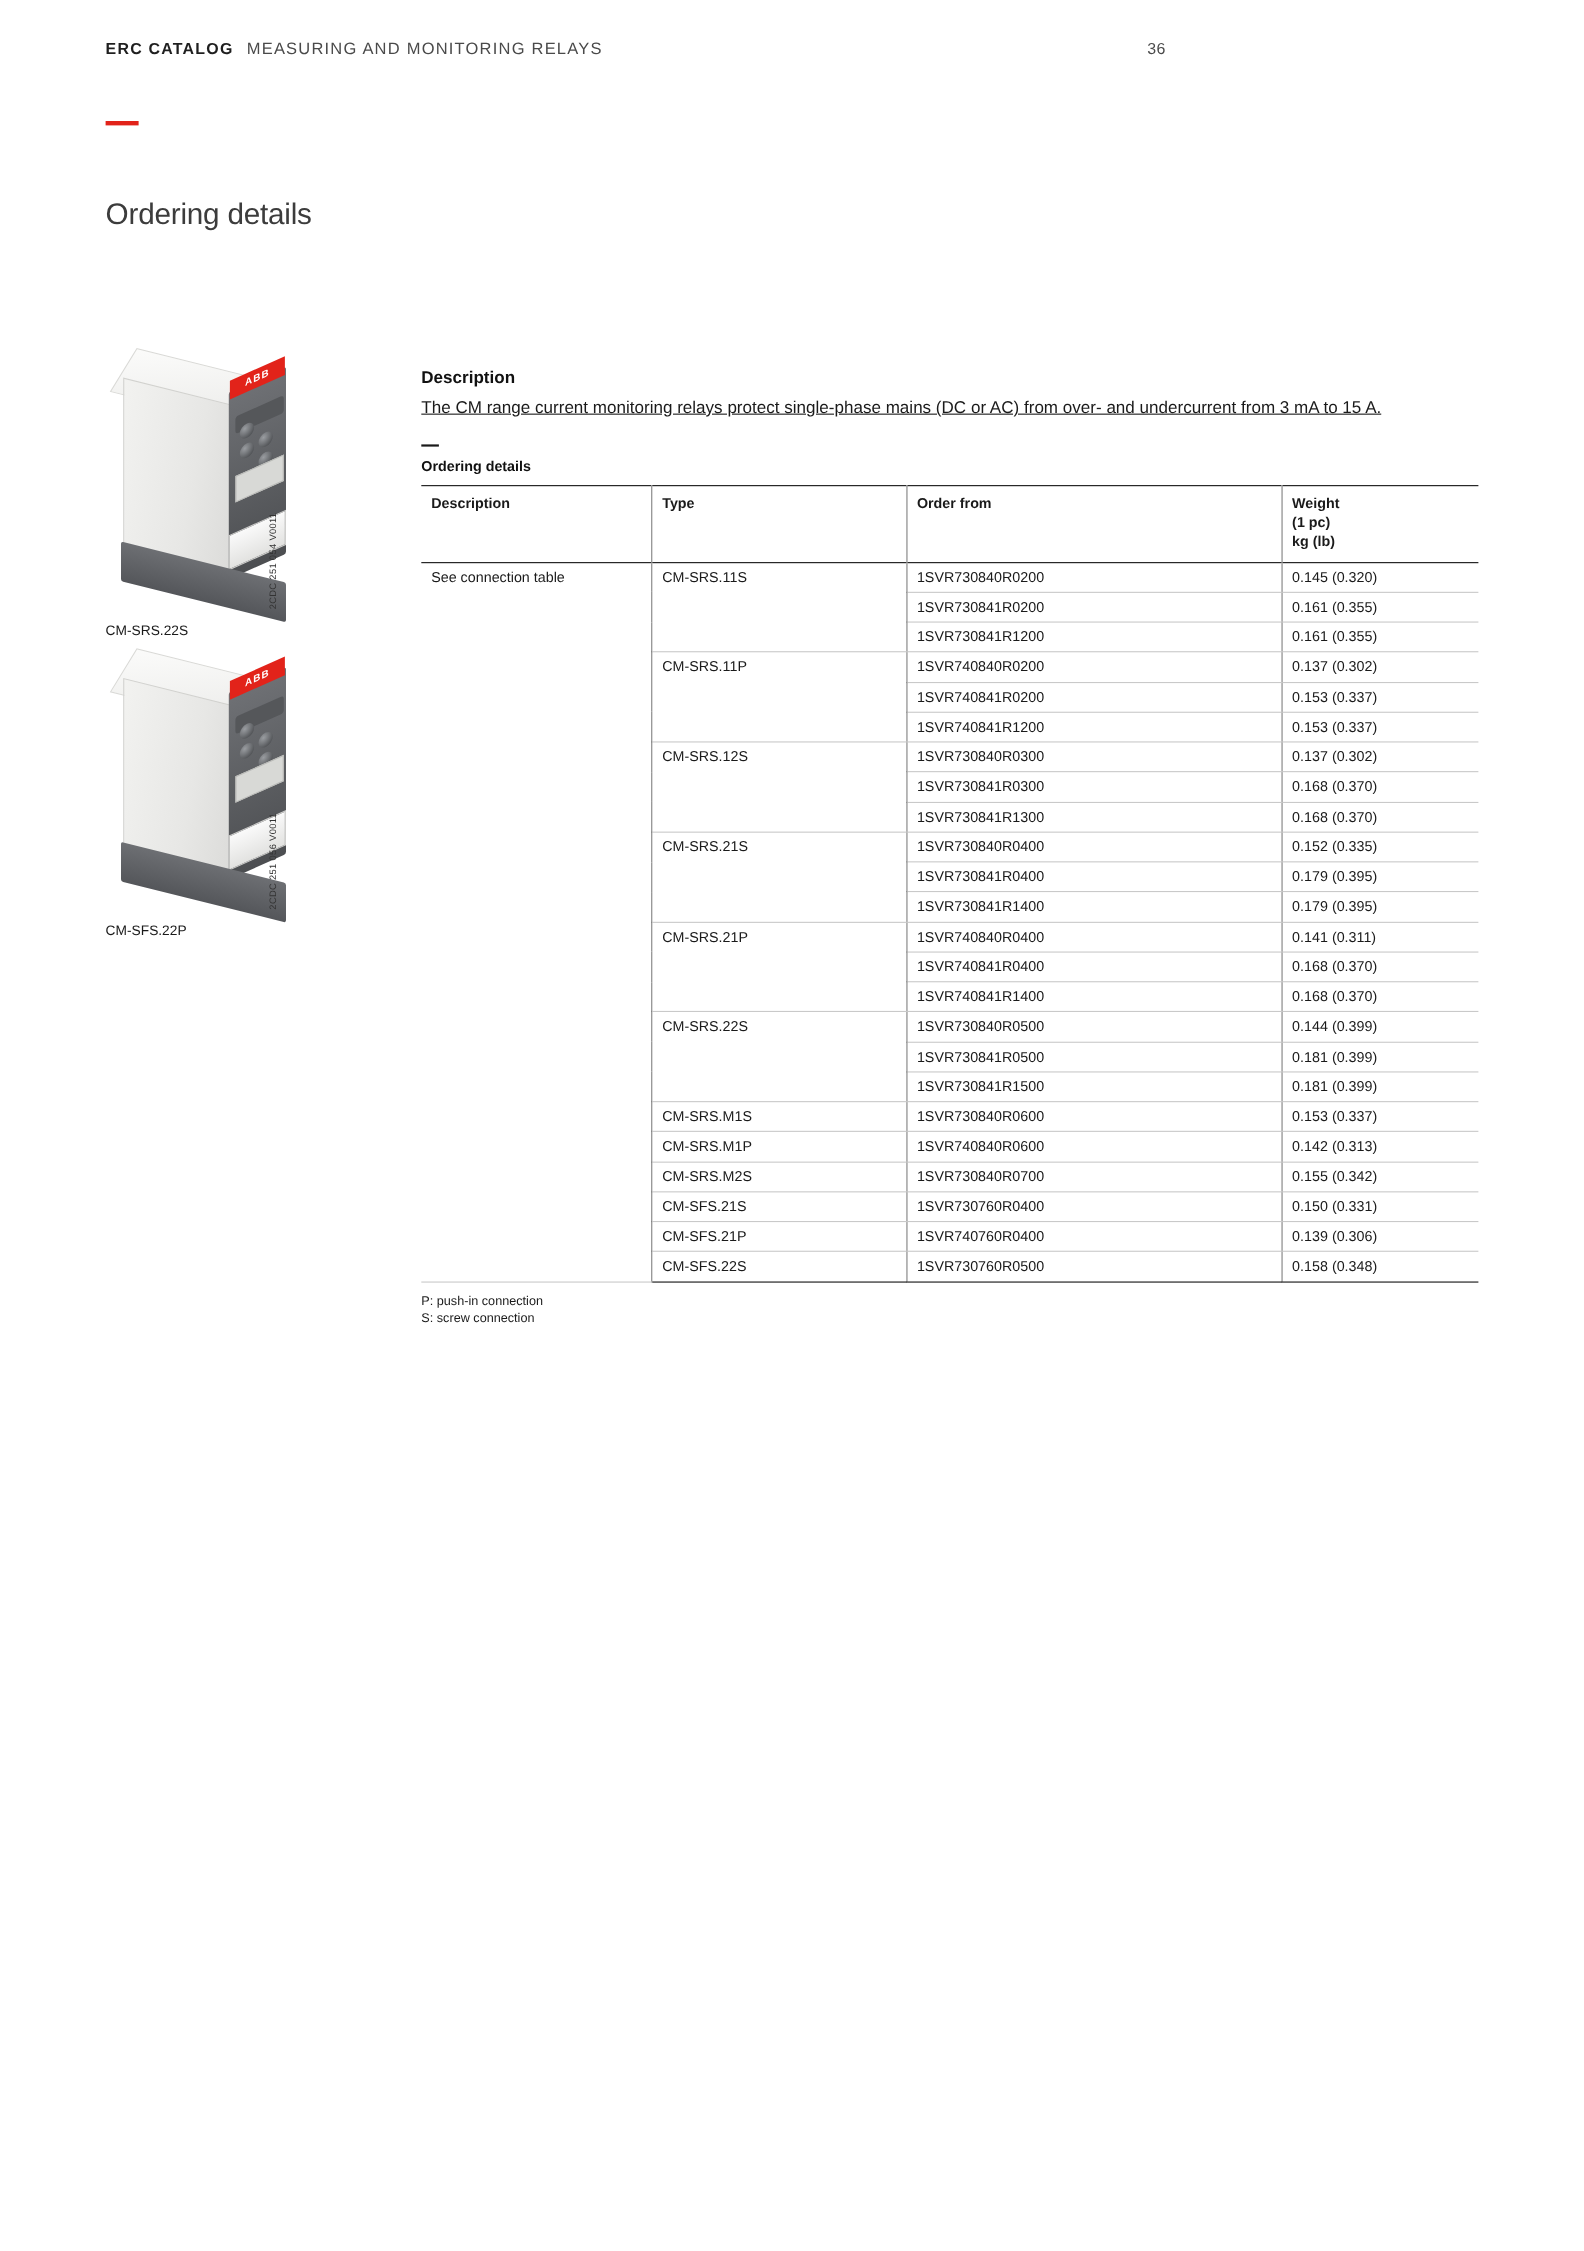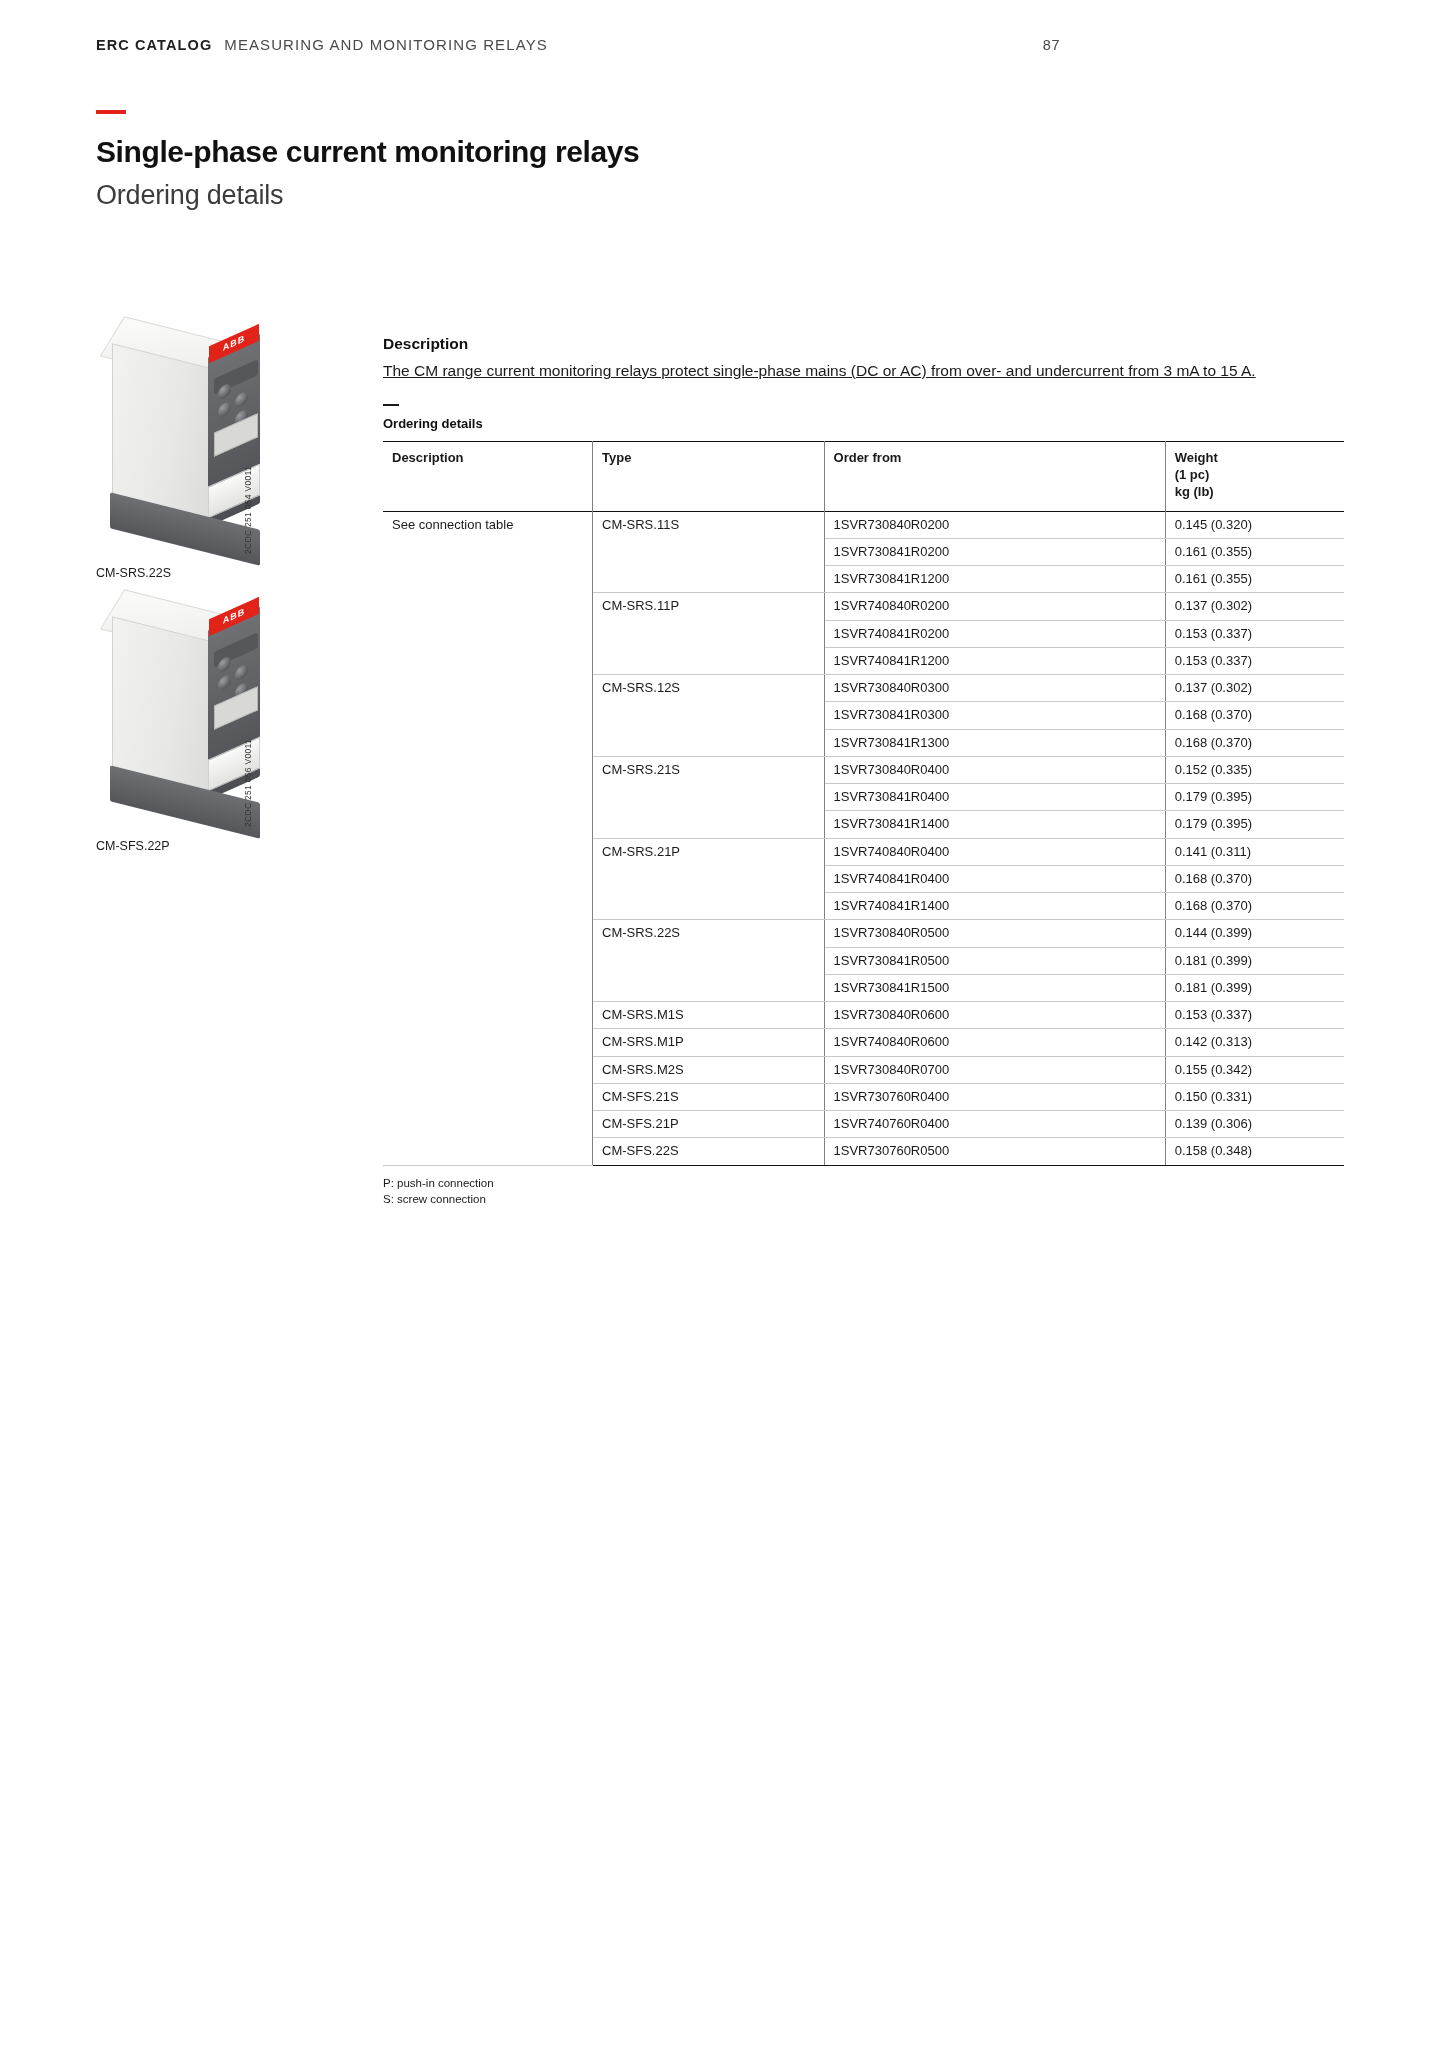--- a/index.html
+++ b/index.html
@@ -263,25 +263,24 @@
   }
 </style>
 </head>
 <body>
 
 <div class="page">
 
   <div class="header">
     <span class="header-brand">ERC CATALOG</span>
     <span class="header-sub">MEASURING AND MONITORING RELAYS</span>
-    <span class="header-page">87</span>
+    <span class="header-page">36</span>
   </div>
 
   <div class="rule-red"></div>
-  <div class="title">Single-phase current monitoring relays</div>
   <div class="subtitle">Ordering details</div>
 
   <div class="img-col">
 
     <div class="product-block">
       <div class="product-shot">
         <div class="relay">
           <div class="topface"></div>
           <div class="body"></div>
           <div class="side"></div>

